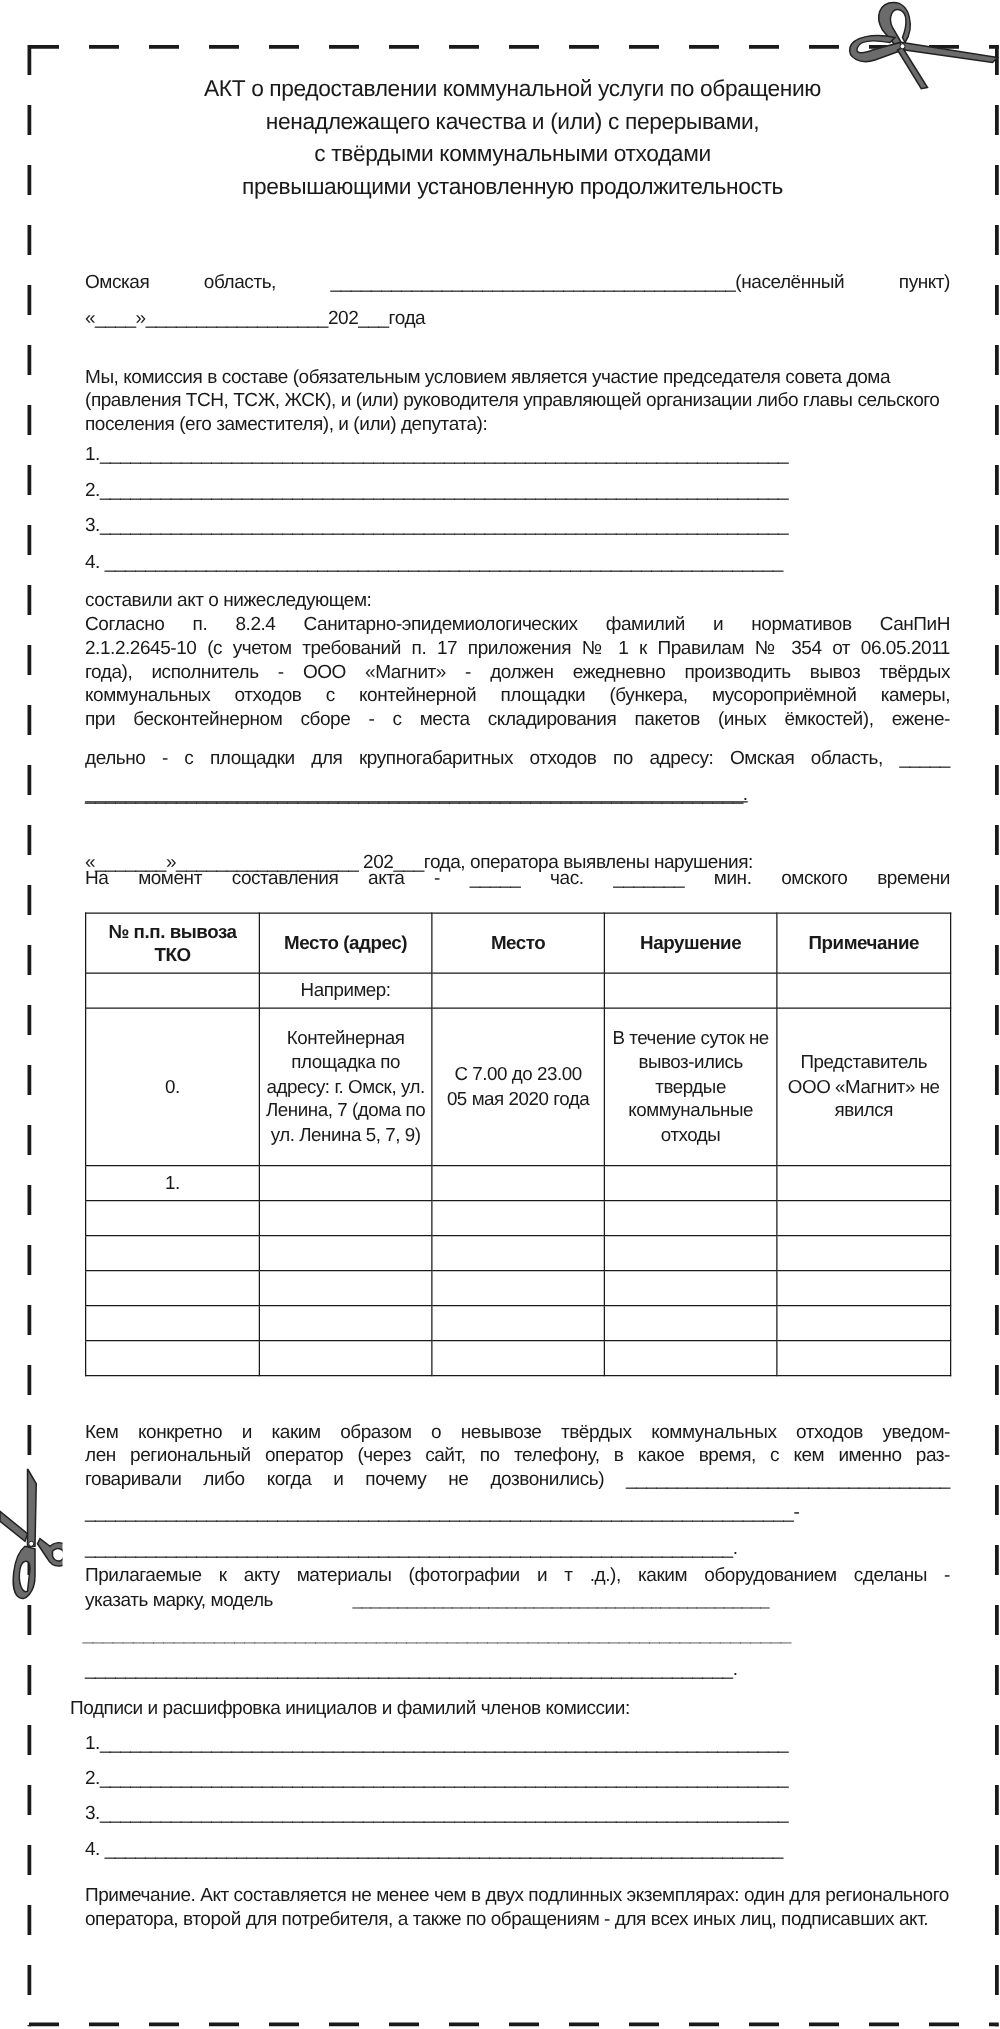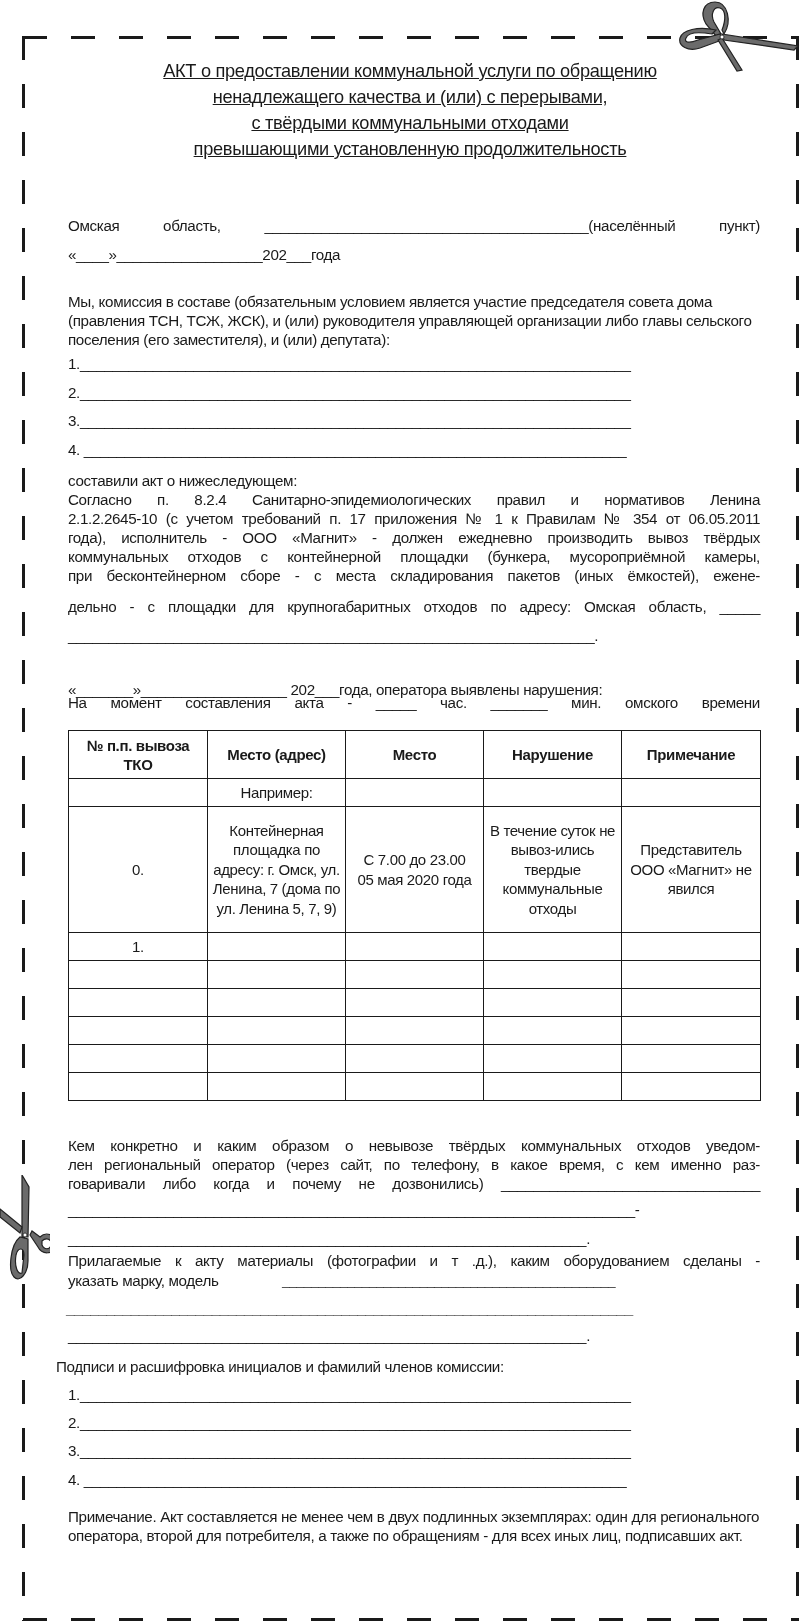--- a/index.html
+++ b/index.html
@@ -9,21 +9,21 @@
     background-image: repeating-linear-gradient(to right, #1a1a1a 0 24px, transparent 24px 48px); }
   .border-top { top:36px; }
   .border-bottom { top:1618px; }
   .border-left, .border-right { position:absolute; top:36px; width:3px; height:1585px;
     background-image: repeating-linear-gradient(to bottom, #1a1a1a 0 24px, transparent 24px 48px); }
   .border-left { left:22px; }
   .border-right { left:796px; }
   .scissors { position:absolute; }
   .t { position:absolute; font-size:15.2px; line-height:19px; white-space:nowrap; letter-spacing:-0.35px; }
   .title { position:absolute; left:60px; width:700px; top:58px; text-align:center;
-    font-size:18.2px; line-height:26px; letter-spacing:-0.3px;text-decoration:underline; }
+    font-size:18.2px; line-height:26px; letter-spacing:-0.3px; }
   .justify { white-space:normal; text-align:justify; text-align-last:justify; width:692px; }
   .para { white-space:normal; width:692px; }
   table.viol { position:absolute; left:68px; top:730px; width:692px; border-collapse:collapse; table-layout:fixed; }
   table.viol td, table.viol th { border:1.6px solid #1a1a1a; padding:0 3px; text-align:center;
     font-size:15px; line-height:19.5px; letter-spacing:-0.35px; font-weight:normal; }
   table.viol th { font-weight:bold; height:47px; font-size:15px; line-height:19px; }
   table.viol tr.ex td { height:27px; }
   table.viol tr.big td { height:125px; }
   table.viol tr.empty td { height:27px; }
 </style>
@@ -73,27 +73,27 @@
 <div class="t justify" style="left:68px;top:216px;">Омская область, ________________________________________(населённый пункт)</div>
 <div class="t" style="left:68px;top:245px;">«____»__________________202___года</div>
 
 <div class="t para" style="left:68px;top:292px;">Мы, комиссия в составе (обязательным условием является участие председателя совета дома (правления ТСН, ТСЖ, ЖСК), и (или) руководителя управляющей организации либо главы сельского поселения (его заместителя), и (или) депутата):</div>
 <div class="t" style="left:68px;top:354px;">1.____________________________________________________________________</div>
 <div class="t" style="left:68px;top:383px;">2.____________________________________________________________________</div>
 <div class="t" style="left:68px;top:411px;">3.____________________________________________________________________</div>
 <div class="t" style="left:68px;top:440px;">4. ___________________________________________________________________</div>
 
 <div class="t" style="left:68px;top:471px;">составили акт о нижеследующем:</div>
-<div class="t justify" style="left:68px;top:490px;">Согласно п. 8.2.4 Санитарно-эпидемиологических правил и нормативов Ленина</div>
+<div class="t justify" style="left:68px;top:490px;">Согласно п. 8.2.4 Санитарно-эпидемиологических фамилий и нормативов СанПиН</div>
 <div class="t justify" style="left:68px;top:509px;">2.1.2.2645-10 (с учетом требований п. 17 приложения № 1 к Правилам № 354 от 06.05.2011</div>
 <div class="t justify" style="left:68px;top:528px;">года), исполнитель - ООО «Магнит» - должен ежедневно производить вывоз твёрдых</div>
 <div class="t justify" style="left:68px;top:547px;">коммунальных отходов с контейнерной площадки (бункера, мусороприёмной камеры,</div>
 <div class="t justify" style="left:68px;top:566px;">при бесконтейнерном сборе - с места складирования пакетов (иных ёмкостей), ежене-</div>
 <div class="t justify" style="left:68px;top:597px;">дельно - с площадки для крупногабаритных отходов по адресу: Омская область, _____</div>
-<div class="t" style="left:68px;top:626px;">_________________________________________________________________.</div>
+<div class="t" style="left:68px;top:626px;text-decoration:underline;">_________________________________________________________________.</div>
 
 <div class="t justify" style="left:68px;top:667px;margin-top:26px;">На момент составления акта - _____ час. _______ мин. омского времени</div>
 <div class="t" style="left:68px;top:680px;">«_______»__________________ 202___года, оператора выявлены нарушения:</div>
 
 <table class="viol">
   <colgroup>
     <col style="width:139px">
       <col style="width:138px">
       <col style="width:138px">
       <col style="width:138px">

